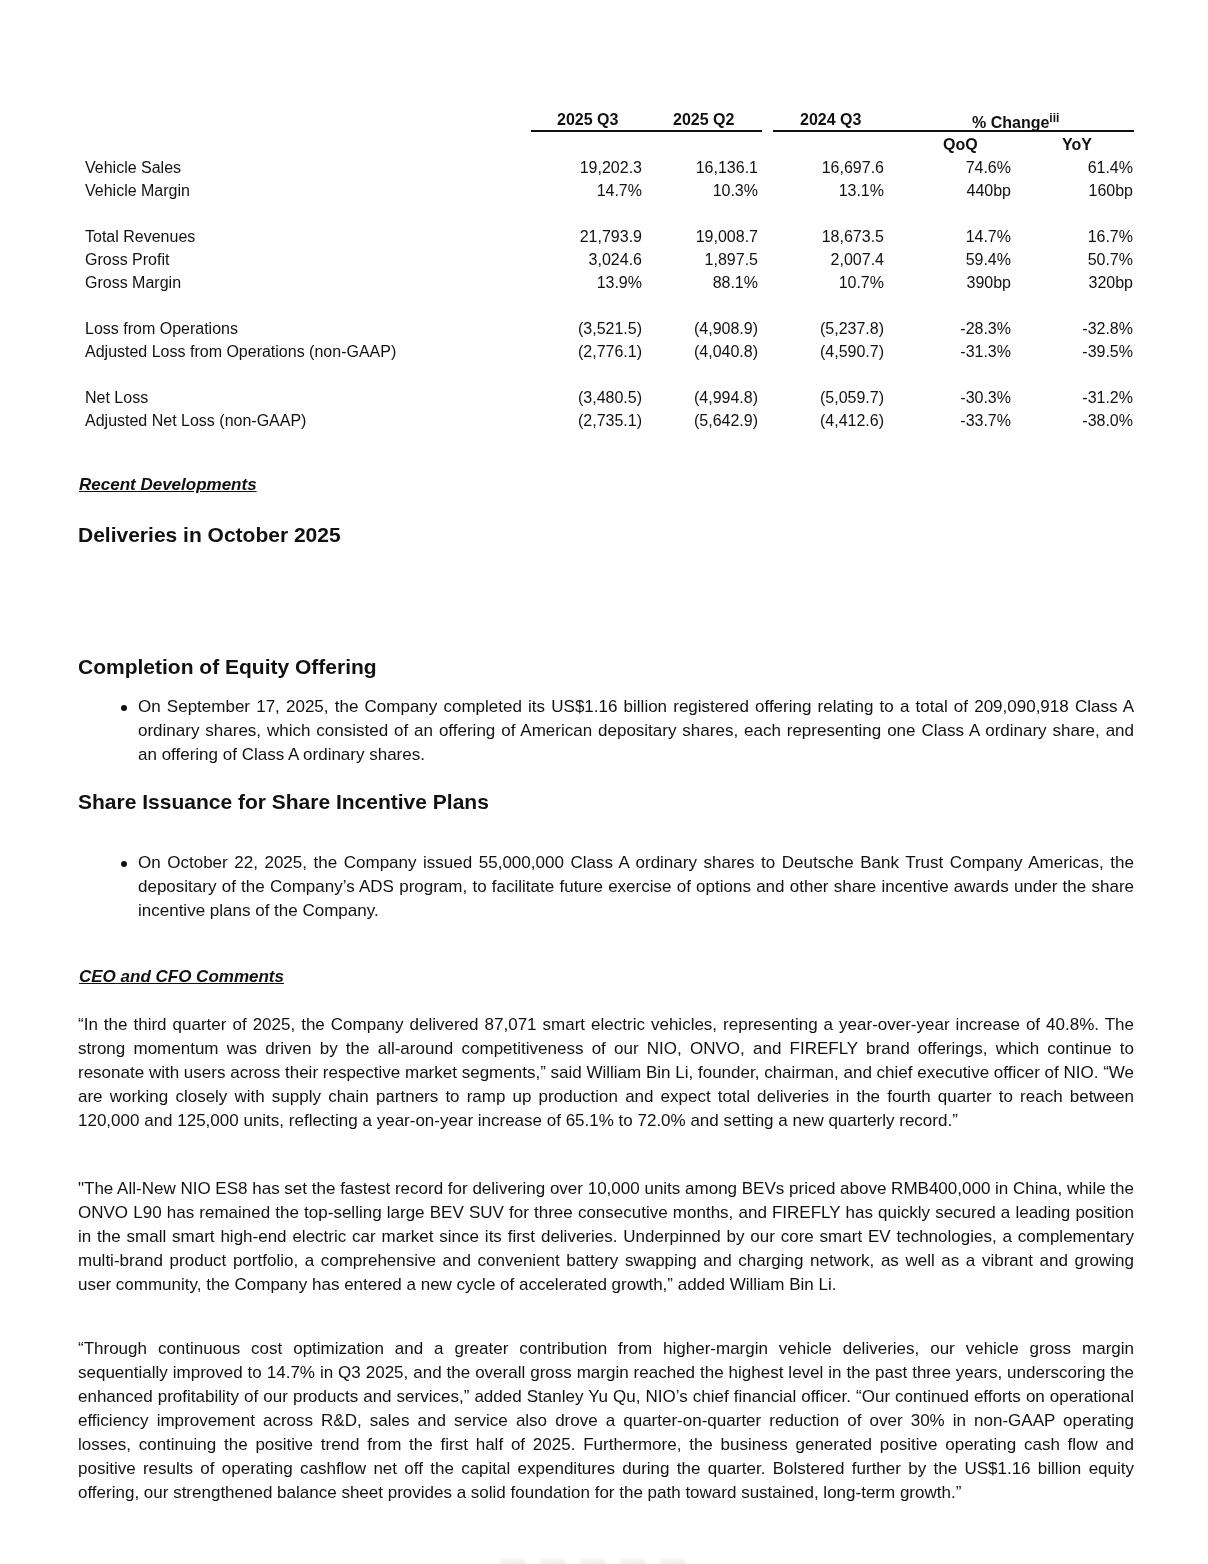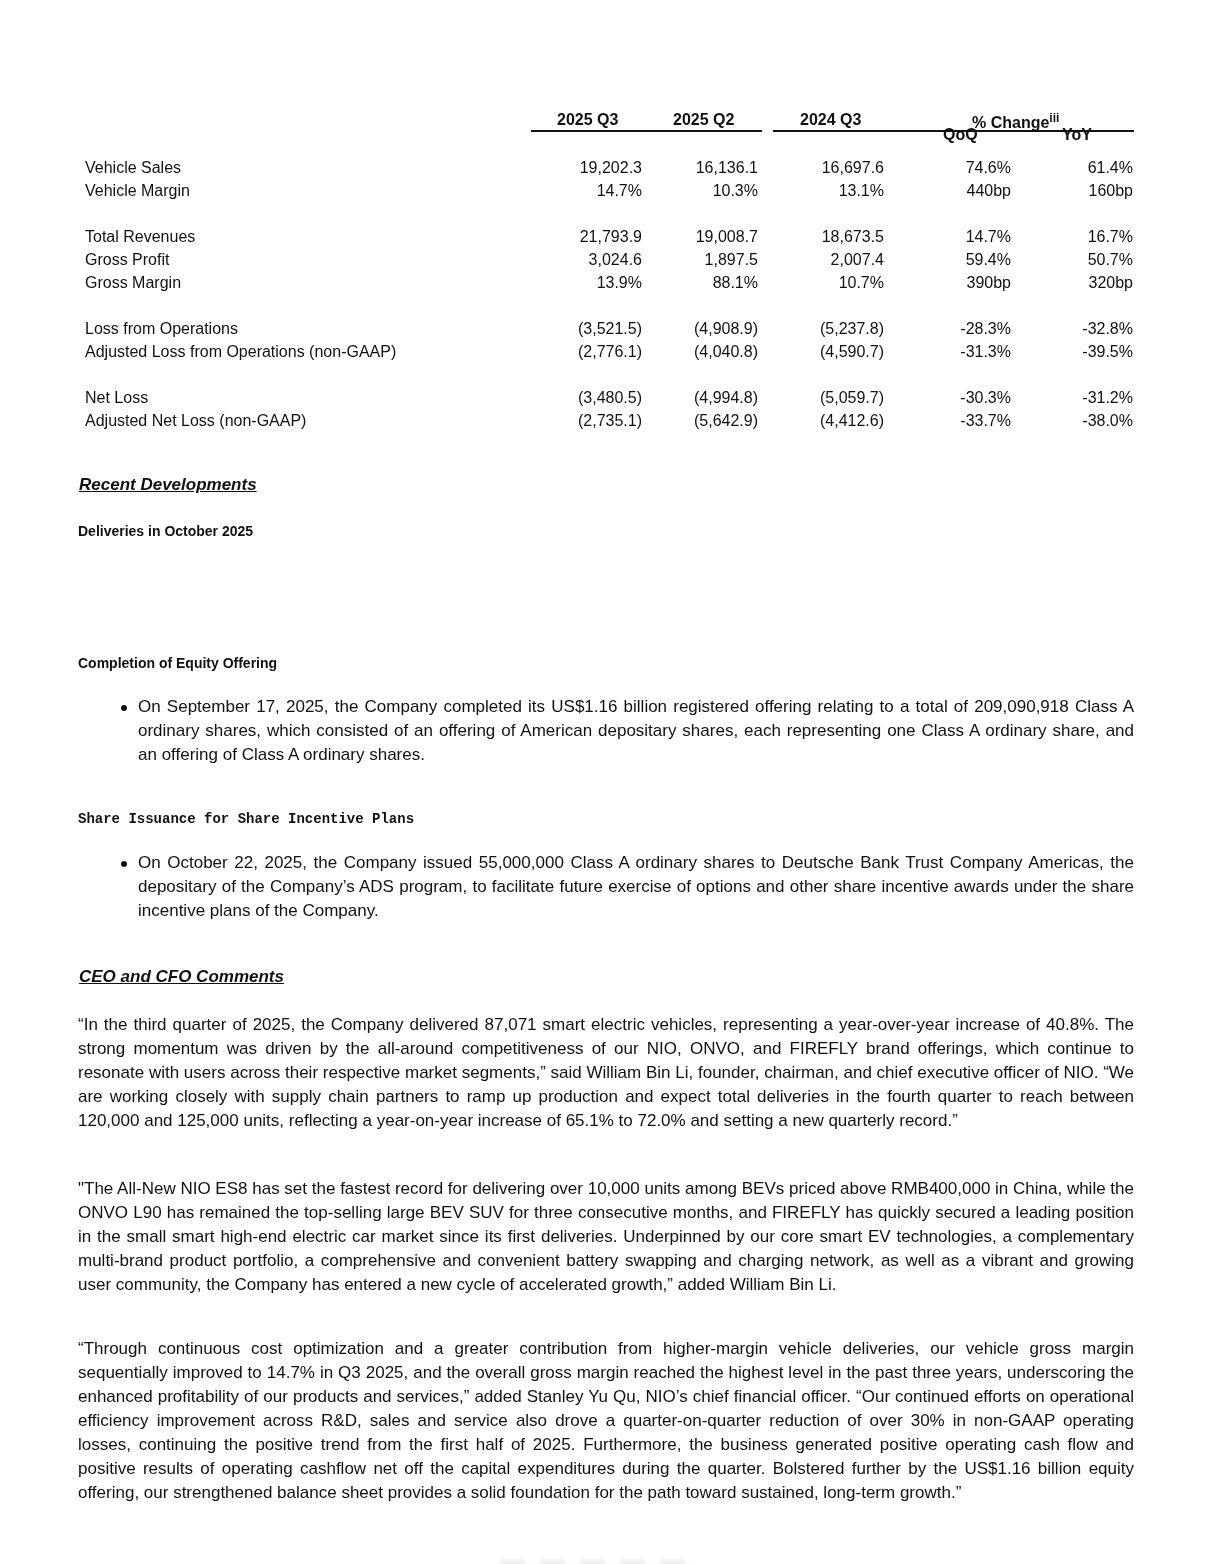--- a/index.html
+++ b/index.html
@@ -6,37 +6,37 @@
     body {
       width: 1208px; height: 1564px; position: relative; overflow: hidden;
       font-family: "Liberation Sans", sans-serif; color: #111111;
     }
     .page { position: absolute; left: 0; top: 0; width: 1115px; height: 1564px; margin-top: 38px; }
 
     
     .fin-table { position: absolute; left: 0; top: 0; width: 1208px; }
     .hdr { position: absolute; font-weight: bold; font-size: 16px; top: 73px; }
     .hdr-line { position: absolute; top: 92px; height: 1.5px; background: #111; }
-    .subhdr { position: absolute; font-weight: bold; font-size: 16px; top: 88px; }
+    .subhdr { position: absolute; font-weight: bold; font-size: 16px; top: 98px; }
     .row { position: absolute; left: 6px; width: 1208px; height: 23px; font-size: 16px; }
     .row .lbl { position: absolute; left: 79px; }
     .row .v { position: absolute; text-align: right; }
     .c1 { right: calc(1208px - 636px); }
     .c2 { right: calc(1208px - 752px); }
     .c3 { right: calc(1208px - 878px); }
     .c4 { right: calc(1208px - 1005px); }
     .c5 { right: calc(1208px - 1127px); }
     sup { font-size: 12px; vertical-align: 6px; font-weight: bold; text-align: center; }
 
     
     .section-title {
       position: absolute; left: 79px; font-size: 17px; font-weight: bold;
       font-style: italic; text-decoration: underline;
     }
-    .sub-title { position: absolute; left: 78px; font-size: 14px; font-weight: bold; }
+    .sub-title { position: absolute; left: 78px; font-size: 21px; font-weight: bold; }
     .bullet {
       position: absolute; left: 138px; width: 996px; font-size: 17px;
       line-height: 24px; text-align: justify;
     }
     .bullet .dot {
       position: absolute; left: -17px; top: 10px; width: 6px; height: 6px;
       border-radius: 50%; background: #111;
     }
     .para {
       position: absolute; left: 78px; width: 1056px; font-size: 17px;
@@ -140,21 +140,21 @@
   <div class="section-title" style="top:437px;">Recent Developments</div>
 
   <div class="sub-title" style="top:485px;">Deliveries in October 2025</div>
 
   <div class="sub-title" style="top:617px;">Completion of Equity Offering</div>
   <div class="bullet" style="top:657px;">
     <span class="dot"></span>
     <span>On September 17, 2025, the Company completed its US$1.16 billion registered offering relating to a total of 209,090,918 Class A ordinary shares, which consisted of an offering of American depositary shares, each representing one Class A ordinary share, and an offering of Class A ordinary shares.</span>
   </div>
 
-  <div class="sub-title" style="top:773px;font-family:Liberation Mono, monospace;">Share Issuance for Share Incentive Plans</div>
+  <div class="sub-title" style="top:752px;">Share Issuance for Share Incentive Plans</div>
   <div class="bullet" style="top:813px;">
     <span class="dot"></span>
     <span>On October 22, 2025, the Company issued 55,000,000 Class A ordinary shares to Deutsche Bank Trust Company Americas, the depositary of the Company’s ADS program, to facilitate future exercise of options and other share incentive awards under the share incentive plans of the Company.</span>
   </div>
 
   <div class="section-title" style="top:929px;">CEO and CFO Comments</div>
 
   <div class="para" style="top:975px;">“In the third quarter of 2025, the Company delivered 87,071 smart electric vehicles, representing a year-over-year increase of 40.8%. The strong momentum was driven by the all-around competitiveness of our NIO, ONVO, and FIREFLY brand offerings, which continue to resonate with users across their respective market segments,” said William Bin Li, founder, chairman, and chief executive officer of NIO. “We are working closely with supply chain partners to ramp up production and expect total deliveries in the fourth quarter to reach between 120,000 and 125,000 units, reflecting a year-on-year increase of 65.1% to 72.0% and setting a new quarterly record.”</div>
   <div class="para" style="top:1139px;">"The All-New NIO ES8 has set the fastest record for delivering over 10,000 units among BEVs priced above RMB400,000 in China, while the ONVO L90 has remained the top-selling large BEV SUV for three consecutive months, and FIREFLY has quickly secured a leading position in the small smart high-end electric car market since its first deliveries. Underpinned by our core smart EV technologies, a complementary multi-brand product portfolio, a comprehensive and convenient battery swapping and charging network, as well as a vibrant and growing user community, the Company has entered a new cycle of accelerated growth,” added William Bin Li.</div>
   <div class="para" style="top:1299px;">“Through continuous cost optimization and a greater contribution from higher-margin vehicle deliveries, our vehicle gross margin sequentially improved to 14.7% in Q3 2025, and the overall gross margin reached the highest level in the past three years, underscoring the enhanced profitability of our products and services,” added Stanley Yu Qu, NIO’s chief financial officer. “Our continued efforts on operational efficiency improvement across R&amp;D, sales and service also drove a quarter-on-quarter reduction of over 30% in non-GAAP operating losses, continuing the positive trend from the first half of 2025. Furthermore, the business generated positive operating cash flow and positive results of operating cashflow net off the capital expenditures during the quarter. Bolstered further by the US$1.16 billion equity offering, our strengthened balance sheet provides a solid foundation for the path toward sustained, long-term growth.”</div>

